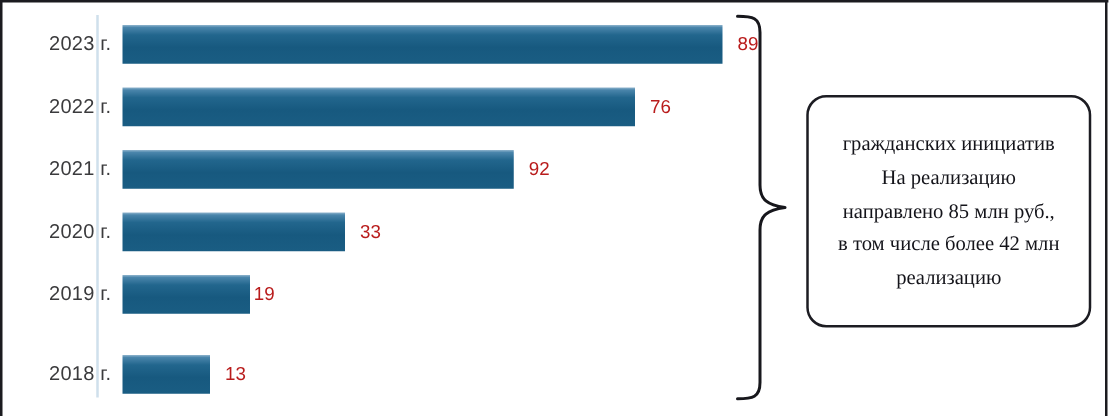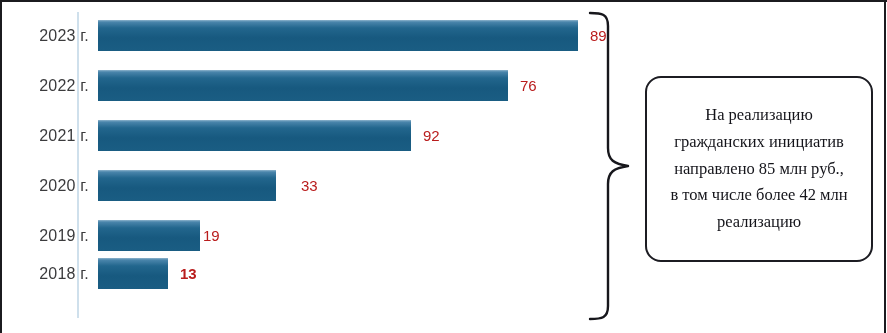--- a/index.html
+++ b/index.html
@@ -158,45 +158,45 @@
         <div class="value-label" style="left: 501px;">76</div>
       </div>
       <div class="row" style="top: 120px; padding-left: 12px;">
         <div class="cat-label">2021 г.</div>
         <div class="bar" style="width: 313px;"></div>
         <div class="value-label" style="left: 404px;">92</div>
       </div>
       <div class="row" style="top: 170px;">
         <div class="cat-label">2020 г.</div>
         <div class="bar" style="width: 178px;"></div>
-        <div class="value-label" style="left: 282px;">33</div>
+        <div class="value-label" style="left: 269px;">33</div>
       </div>
       <div class="row" style="top: 220px;">
         <div class="cat-label">2019 г.</div>
         <div class="bar" style="width: 102px;"></div>
         <div class="value-label" style="left: 184px; text-align: center;">19</div>
       </div>
-      <div class="row" style="top: 258px;">
+      <div class="row" style="top: 284px;">
         <div class="cat-label">2018 г.</div>
         <div class="bar" style="width: 70px;"></div>
-        <div class="value-label" style="left: 161px; font-weight: bold;">13</div>
+        <div class="value-label" style="left: 161px;">13</div>
       </div>
     </div>
 
   <div class="brace">
     <svg width="48" height="312" viewBox="0 0 48 312" fill="none" xmlns="http://www.w3.org/2000/svg" aria-hidden="true">
       <path d="M2 3 C 14 3, 20 4, 20 16 L 20 138 C 20 150, 26 154, 40 156
                C 26 158, 20 162, 20 174 L 20 296 C 20 308, 14 309, 2 309" stroke="#17171c" stroke-width="2.4" fill="none" stroke-linecap="round" stroke-linejoin="round"></path>
     </svg>
   </div>
 
   <div class="callout">
     <div class="callout-text">
 
-    <span class="ln">На реализацию</span>
-        <span class="ln">гражданских инициатив</span>
+    <span class="ln">гражданских инициатив</span>
+        <span class="ln">На реализацию</span>
         <span class="ln">направлено 85 млн руб.,</span>
         <span class="ln">в том числе более 42 млн</span>
         <span class="ln">реализацию</span>
       </div>
   </div>
 
 </div>
 
 </body></html>

